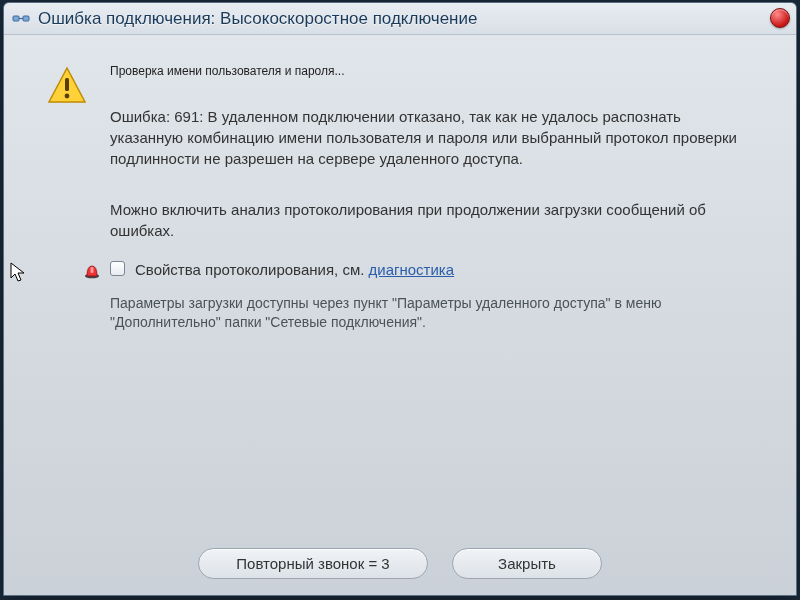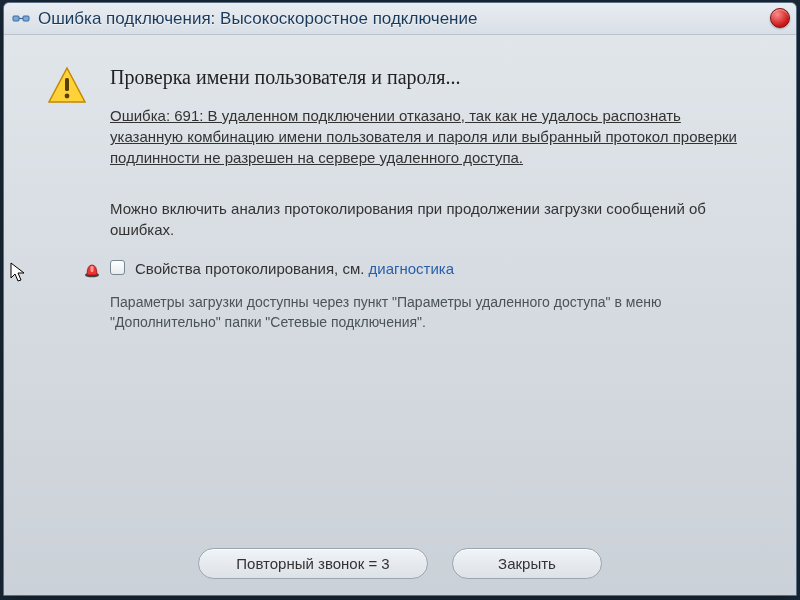--- a/index.html
+++ b/index.html
@@ -65,29 +65,27 @@
       margin-bottom: 18px;
     }
     .warn-icon {
       width: 42px; height: 42px;
       flex-shrink: 0;
       margin-top: 2px;
     }
     .main-text { flex: 1; }
     .headline {
       color: #222;
-      font-size: 20px;
-      margin-bottom: 14px;
-      font-family: Liberation Serif, serif;
+      font-size: 12px;
+      margin-bottom: 26px;
     }
     .error-body {
       color: #333;
       font-size: 15px;
       margin-bottom: 12px;
-      text-decoration: underline;
     }
     .secondary {
       margin-left: 0;
       padding-left: 64px;
       color: #333;
       font-size: 15px;
       position: relative;
     }
     .secondary p { margin-bottom: 18px; }
     .logging-row {
@@ -107,20 +105,21 @@
       border: 1px solid #7b8894;
       border-radius: 3px;
       background: linear-gradient(#fff,#e7ecf1);
       margin-top: 2px;
       cursor: pointer;
       flex-shrink: 0;
     }
     .log-text { flex: 1; }
     .link {
       color: #2a5eaa;
+      text-decoration: underline;
       cursor: pointer;
     }
     .hint {
       color: #4a525a;
       font-size: 14px;
       margin-top: 14px;
     }
     .button-row {
       display: flex;
       justify-content: center;

